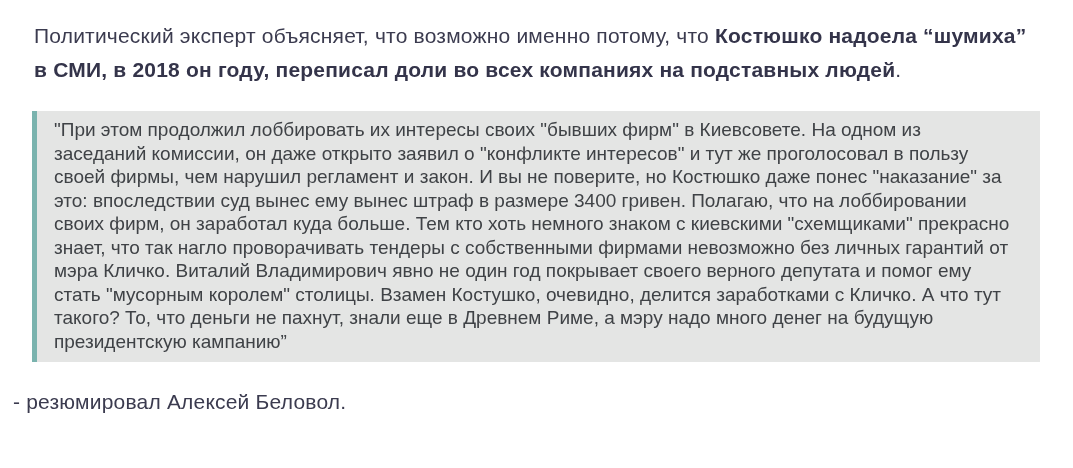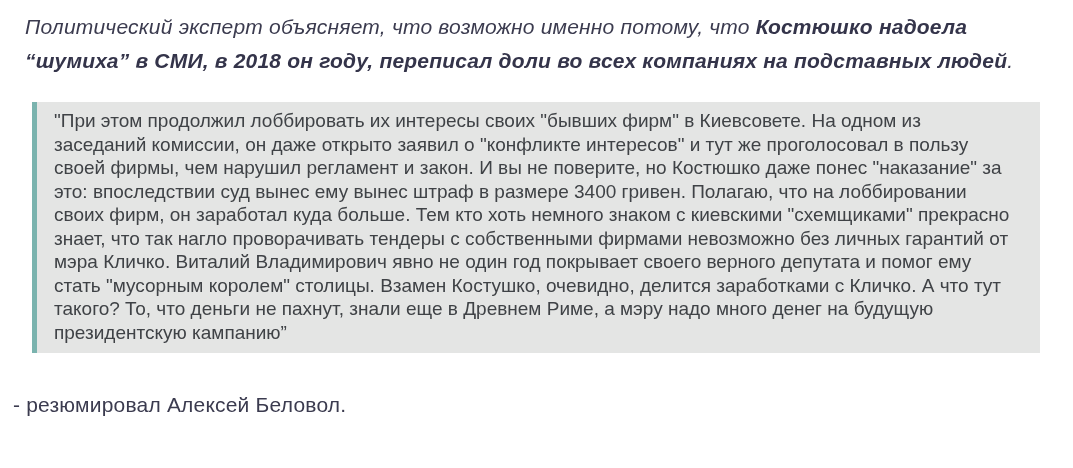--- a/index.html
+++ b/index.html
@@ -12,45 +12,44 @@
     height: 468px;
     overflow: hidden;
   }
   .page {
     box-sizing: border-box;
     width: 1073px;
     padding: 7px 22px 0 22px;
     font-family: "Liberation Sans", sans-serif;
   }
   .intro {
-    margin: 3px;
+    margin: 12px;
     font-size: 21px;
     line-height: 34px;
     color: #3b3b4f;
     letter-spacing: 0.2px;
-    font-style: italic;
   }
   .intro .bold {
     font-weight: 700;
     color: #34344a;
   }
   .quote {
     margin: 24px 11px 0 10px;
     background: #e4e5e4;
     border-left: 5px solid #7ab3ae;
     padding: 7px 26px 9px 17px;
     font-size: 19px;
     line-height: 23.5px;
     color: #3f4246;
   }
   .quote p {
     margin: 0;
   }
   .attribution {
-    margin: 37px 0 0 -9px;
+    margin: 25px 0 0 -9px;
     font-size: 21px;
     line-height: 30px;
     color: #3b3b4f;
     letter-spacing: 0.2px;
   }
 </style>
 </head>
 <body>
 
 <div class="page">

